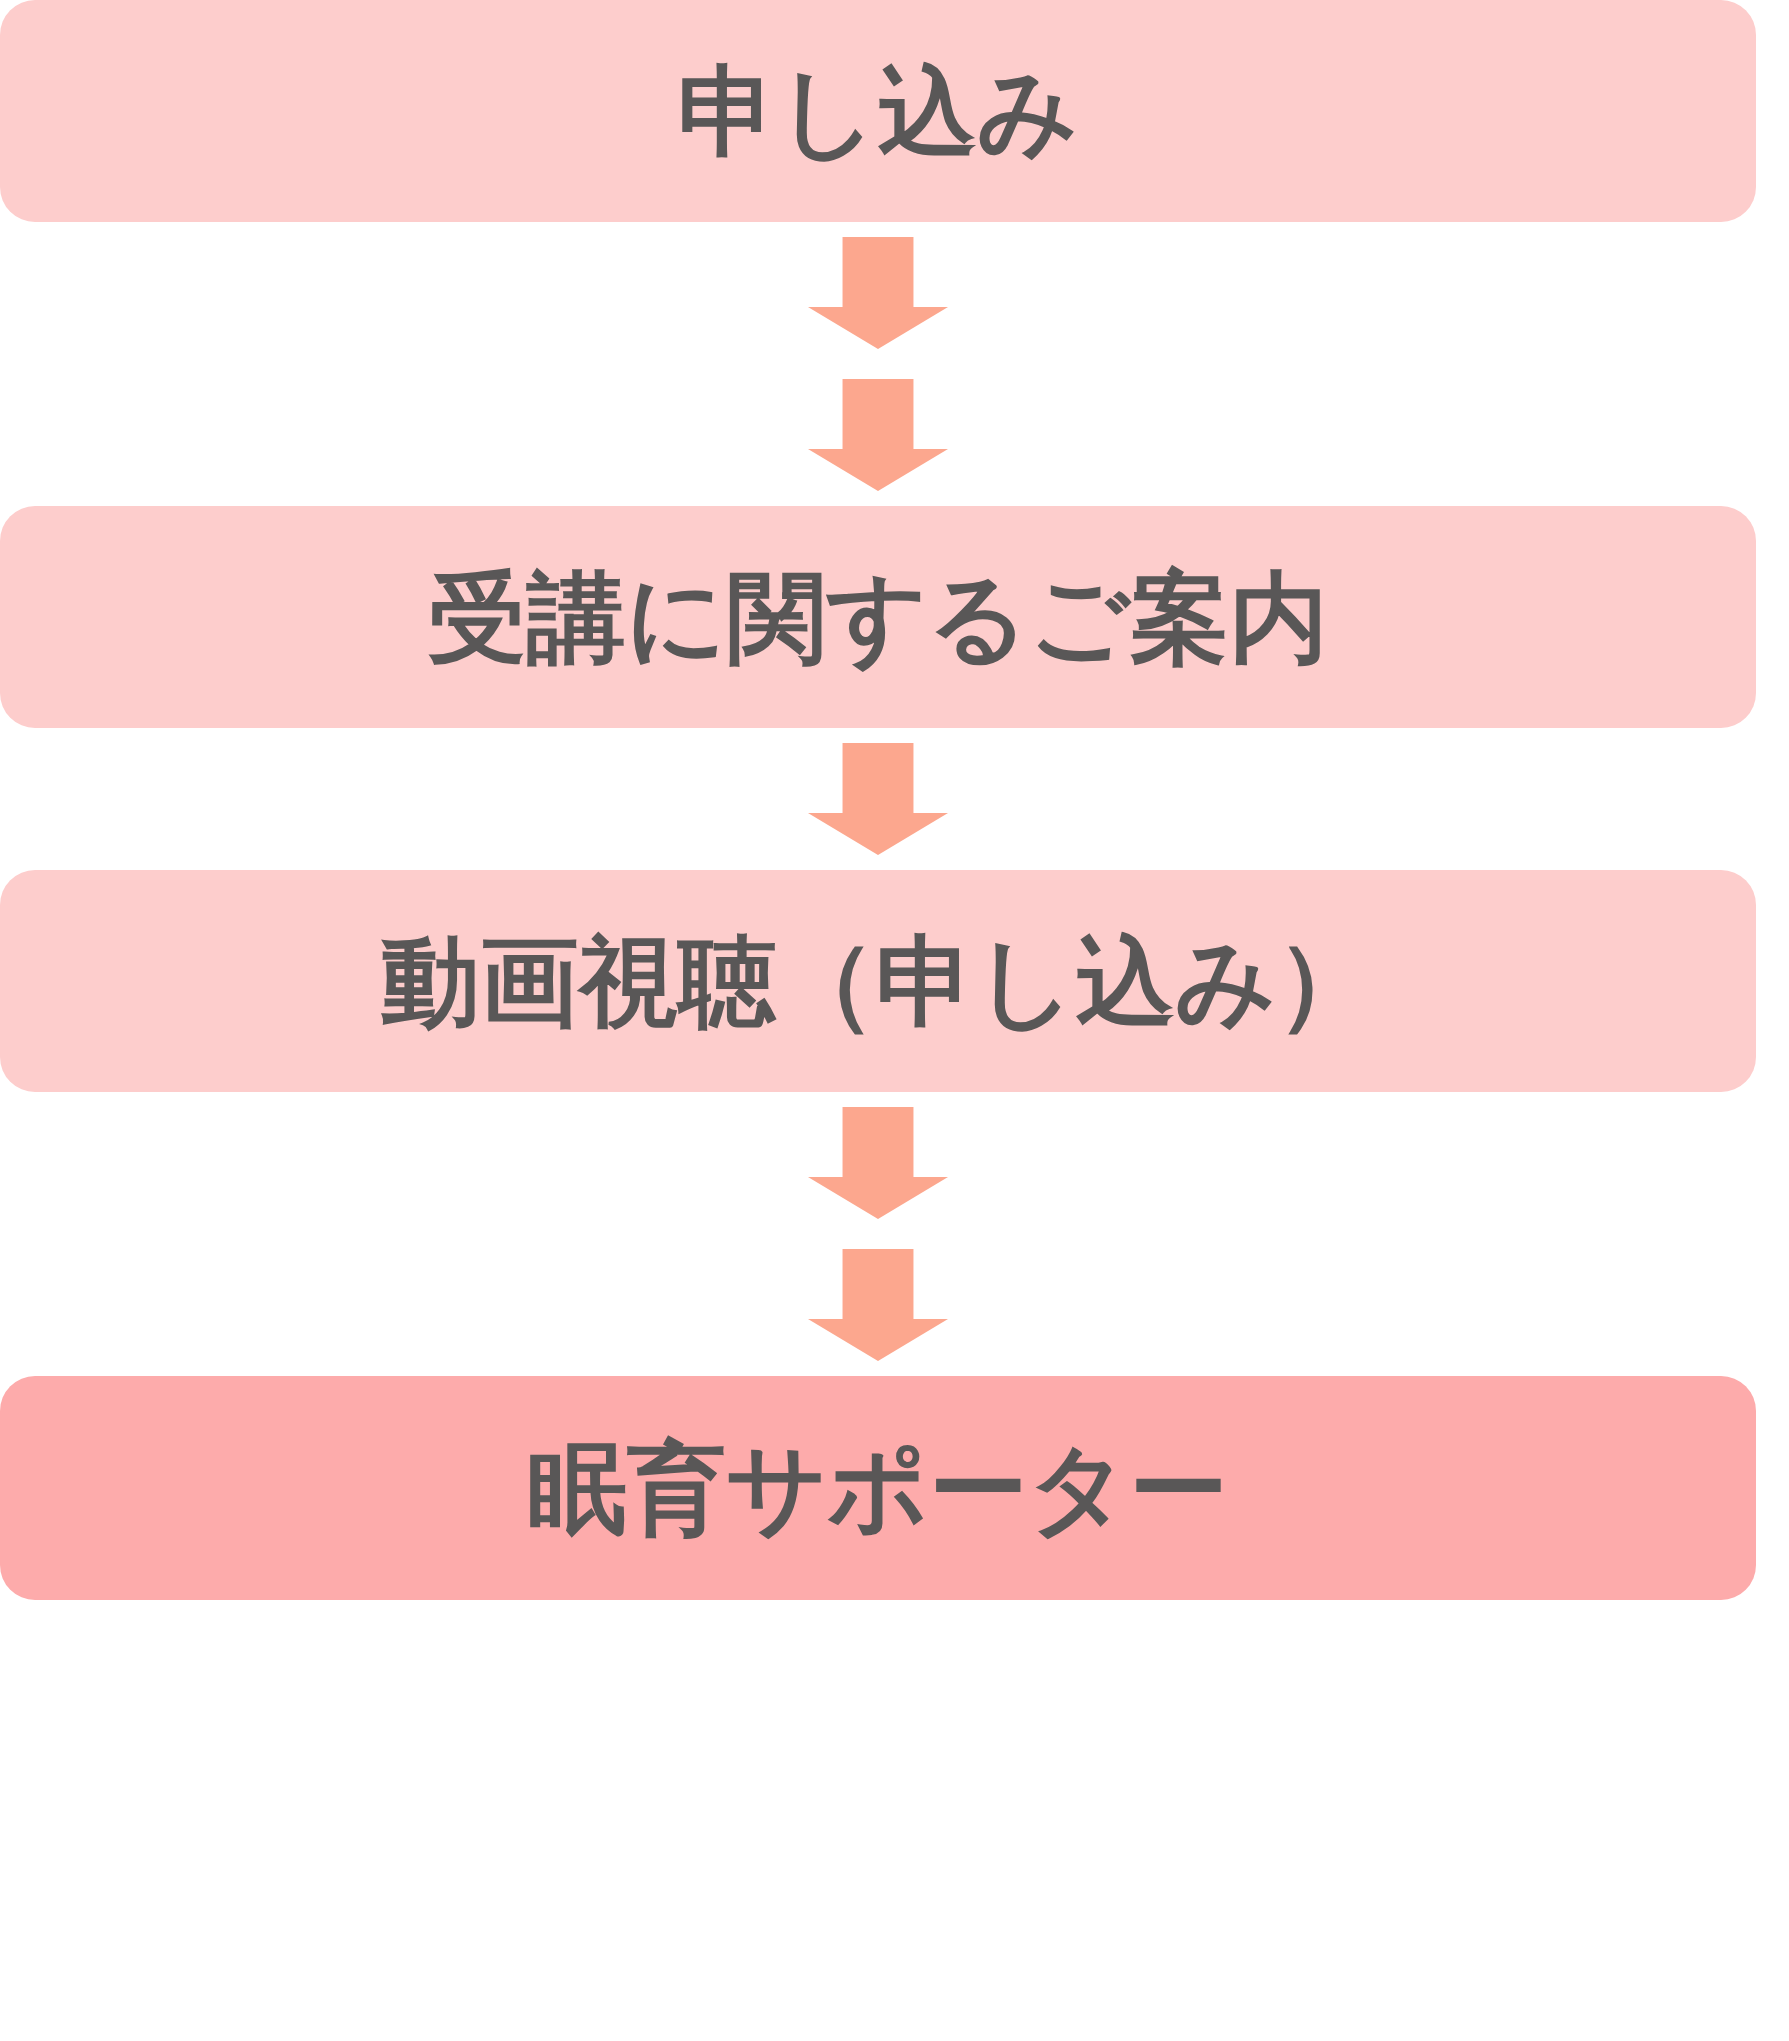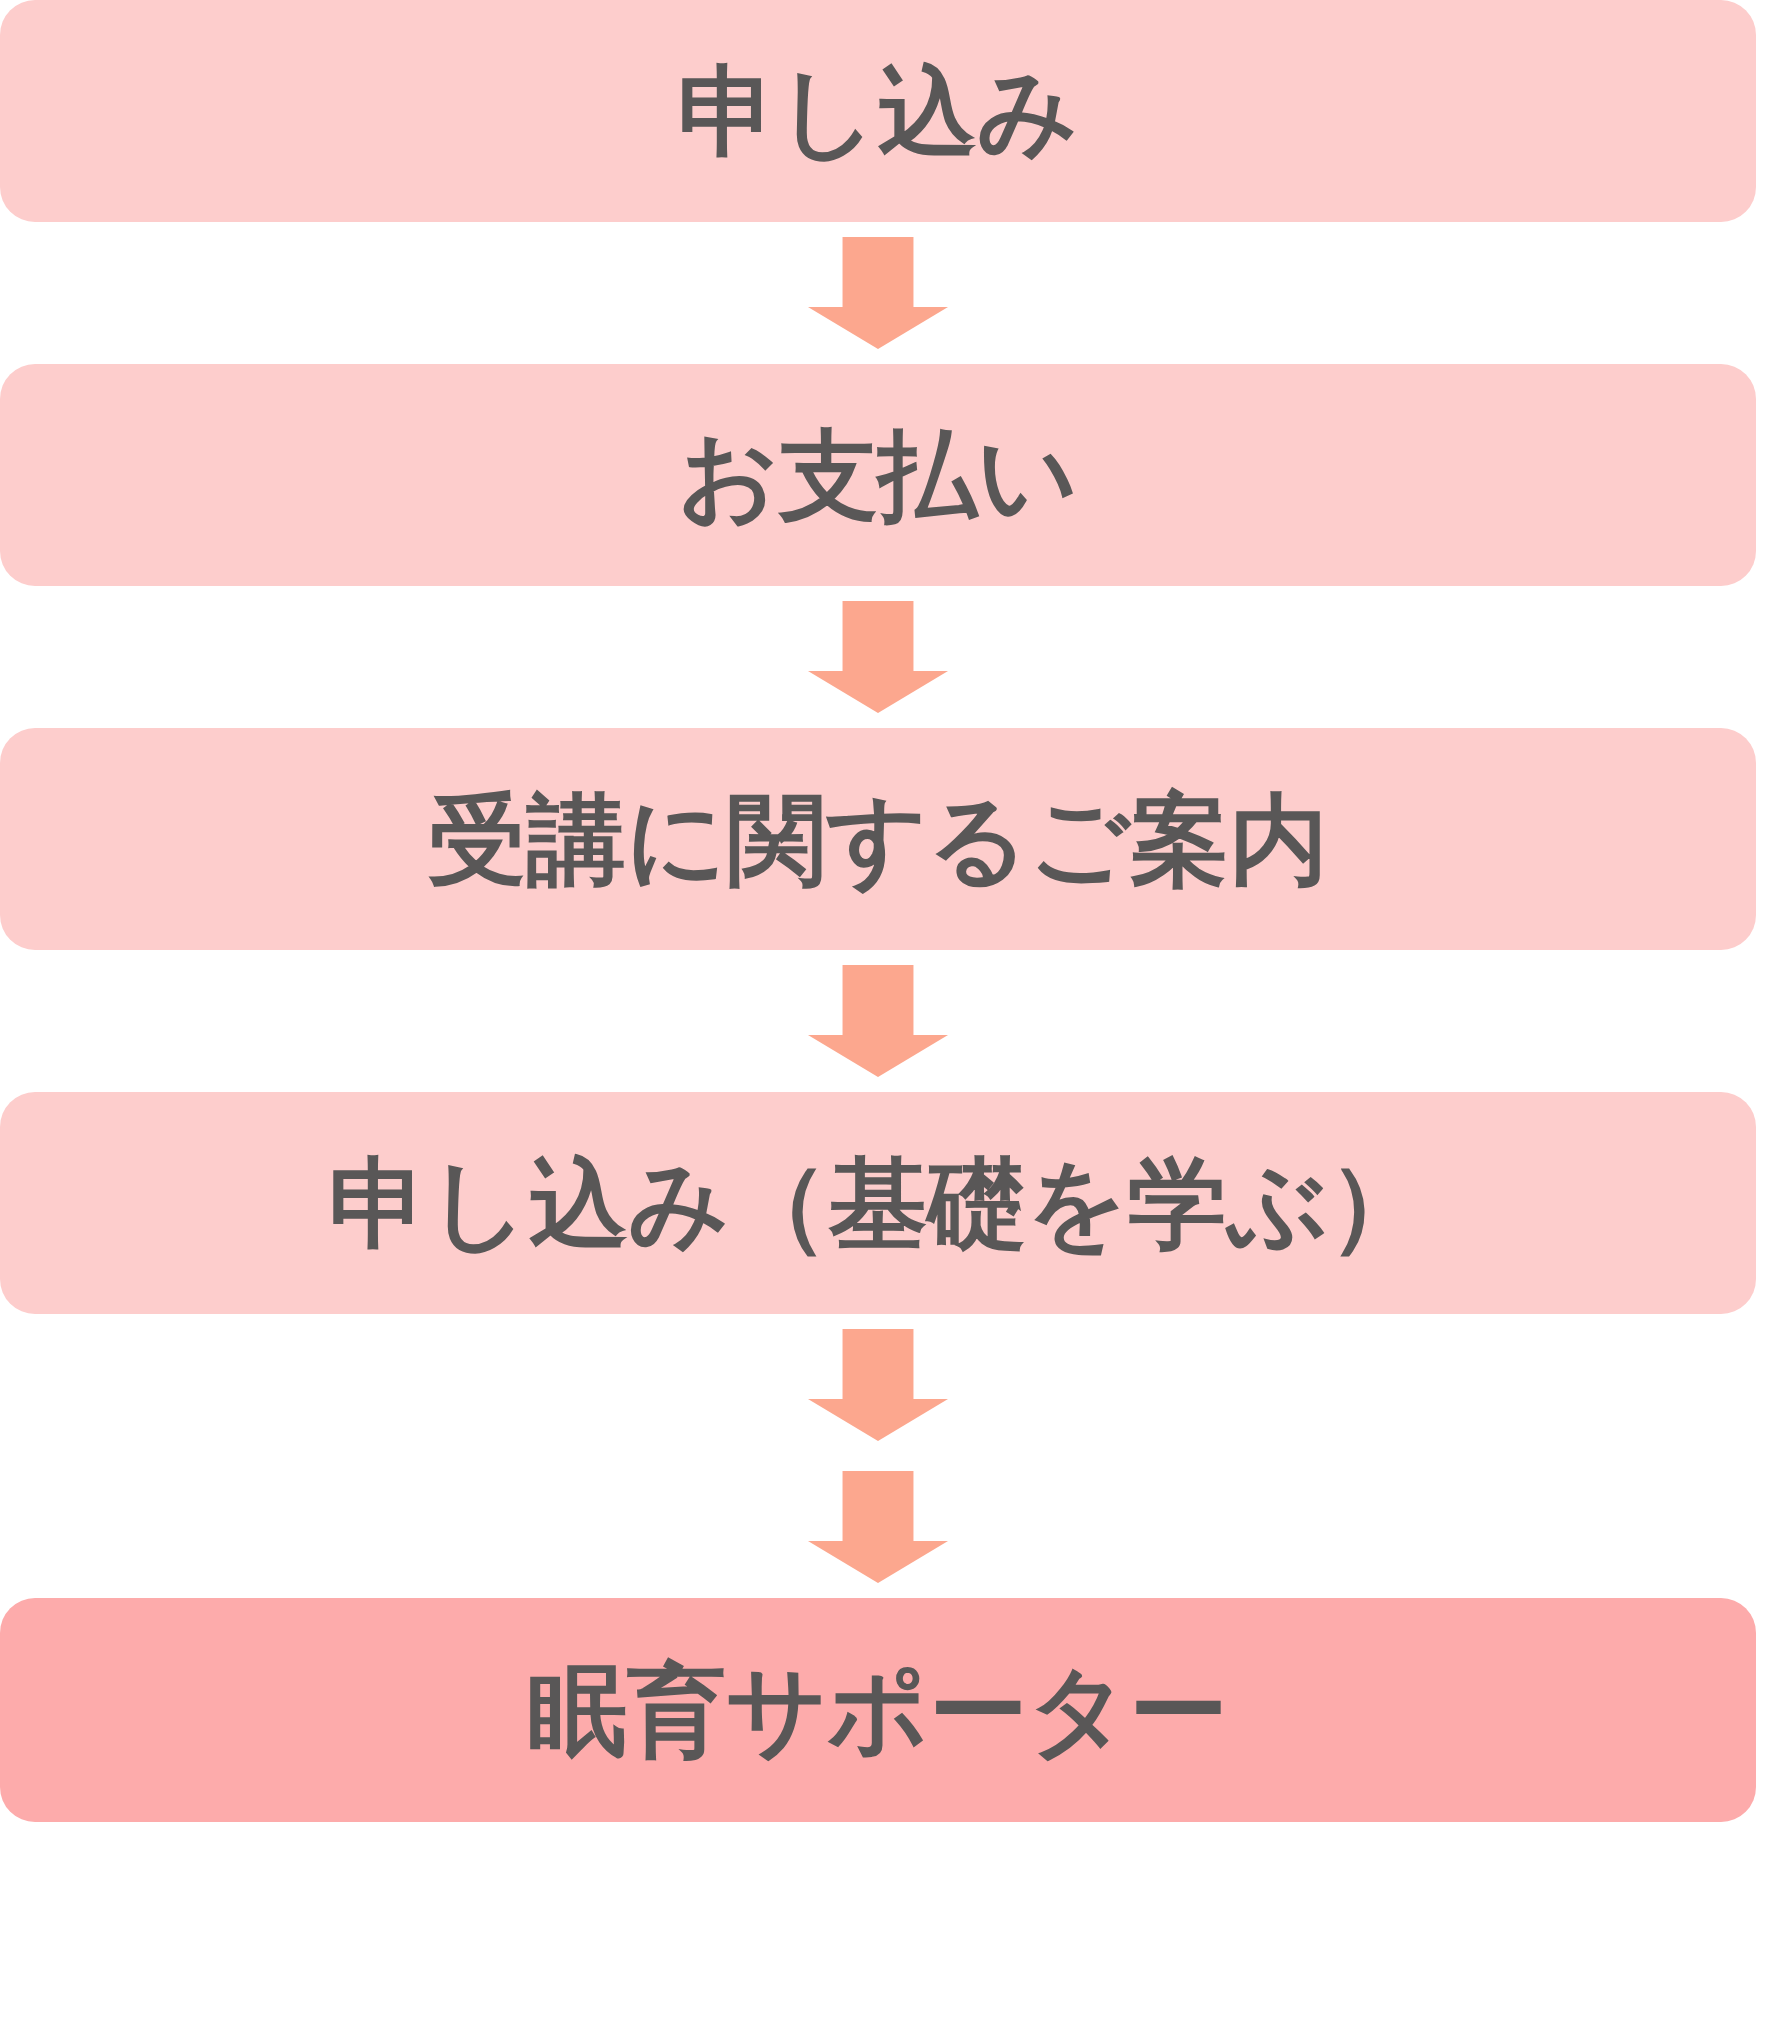--- a/index.html
+++ b/index.html
@@ -62,42 +62,39 @@
   <div class="step">
     <span class="step-label">申し込み</span>
   </div>
 
   <div class="arrow-gap">
     <svg width="140" height="112" viewBox="0 0 150 120">
       <polygon points="37,0 113,0 113,75 150,75 75,120 0,75 37,75" fill="#fca78e"></polygon>
     </svg>
   </div>
 
-  <div class="step">
-    <span class="step-label">お支払い</span>
-  </div>
 
   <div class="arrow-gap">
     <svg width="140" height="112" viewBox="0 0 150 120">
       <polygon points="37,0 113,0 113,75 150,75 75,120 0,75 37,75" fill="#fca78e"></polygon>
     </svg>
   </div>
 
   <div class="step">
     <span class="step-label">受講に関するご案内</span>
   </div>
 
   <div class="arrow-gap">
     <svg width="140" height="112" viewBox="0 0 150 120">
       <polygon points="37,0 113,0 113,75 150,75 75,120 0,75 37,75" fill="#fca78e"></polygon>
     </svg>
   </div>
 
   <div class="step">
-    <span class="step-label">申し込み（基礎を学ぶ）</span>
+    <span class="step-label">動画視聴（申し込み）</span>
   </div>
 
   <div class="arrow-gap">
     <svg width="140" height="112" viewBox="0 0 150 120">
       <polygon points="37,0 113,0 113,75 150,75 75,120 0,75 37,75" fill="#fca78e"></polygon>
     </svg>
   </div>
 
 
   <div class="arrow-gap">

